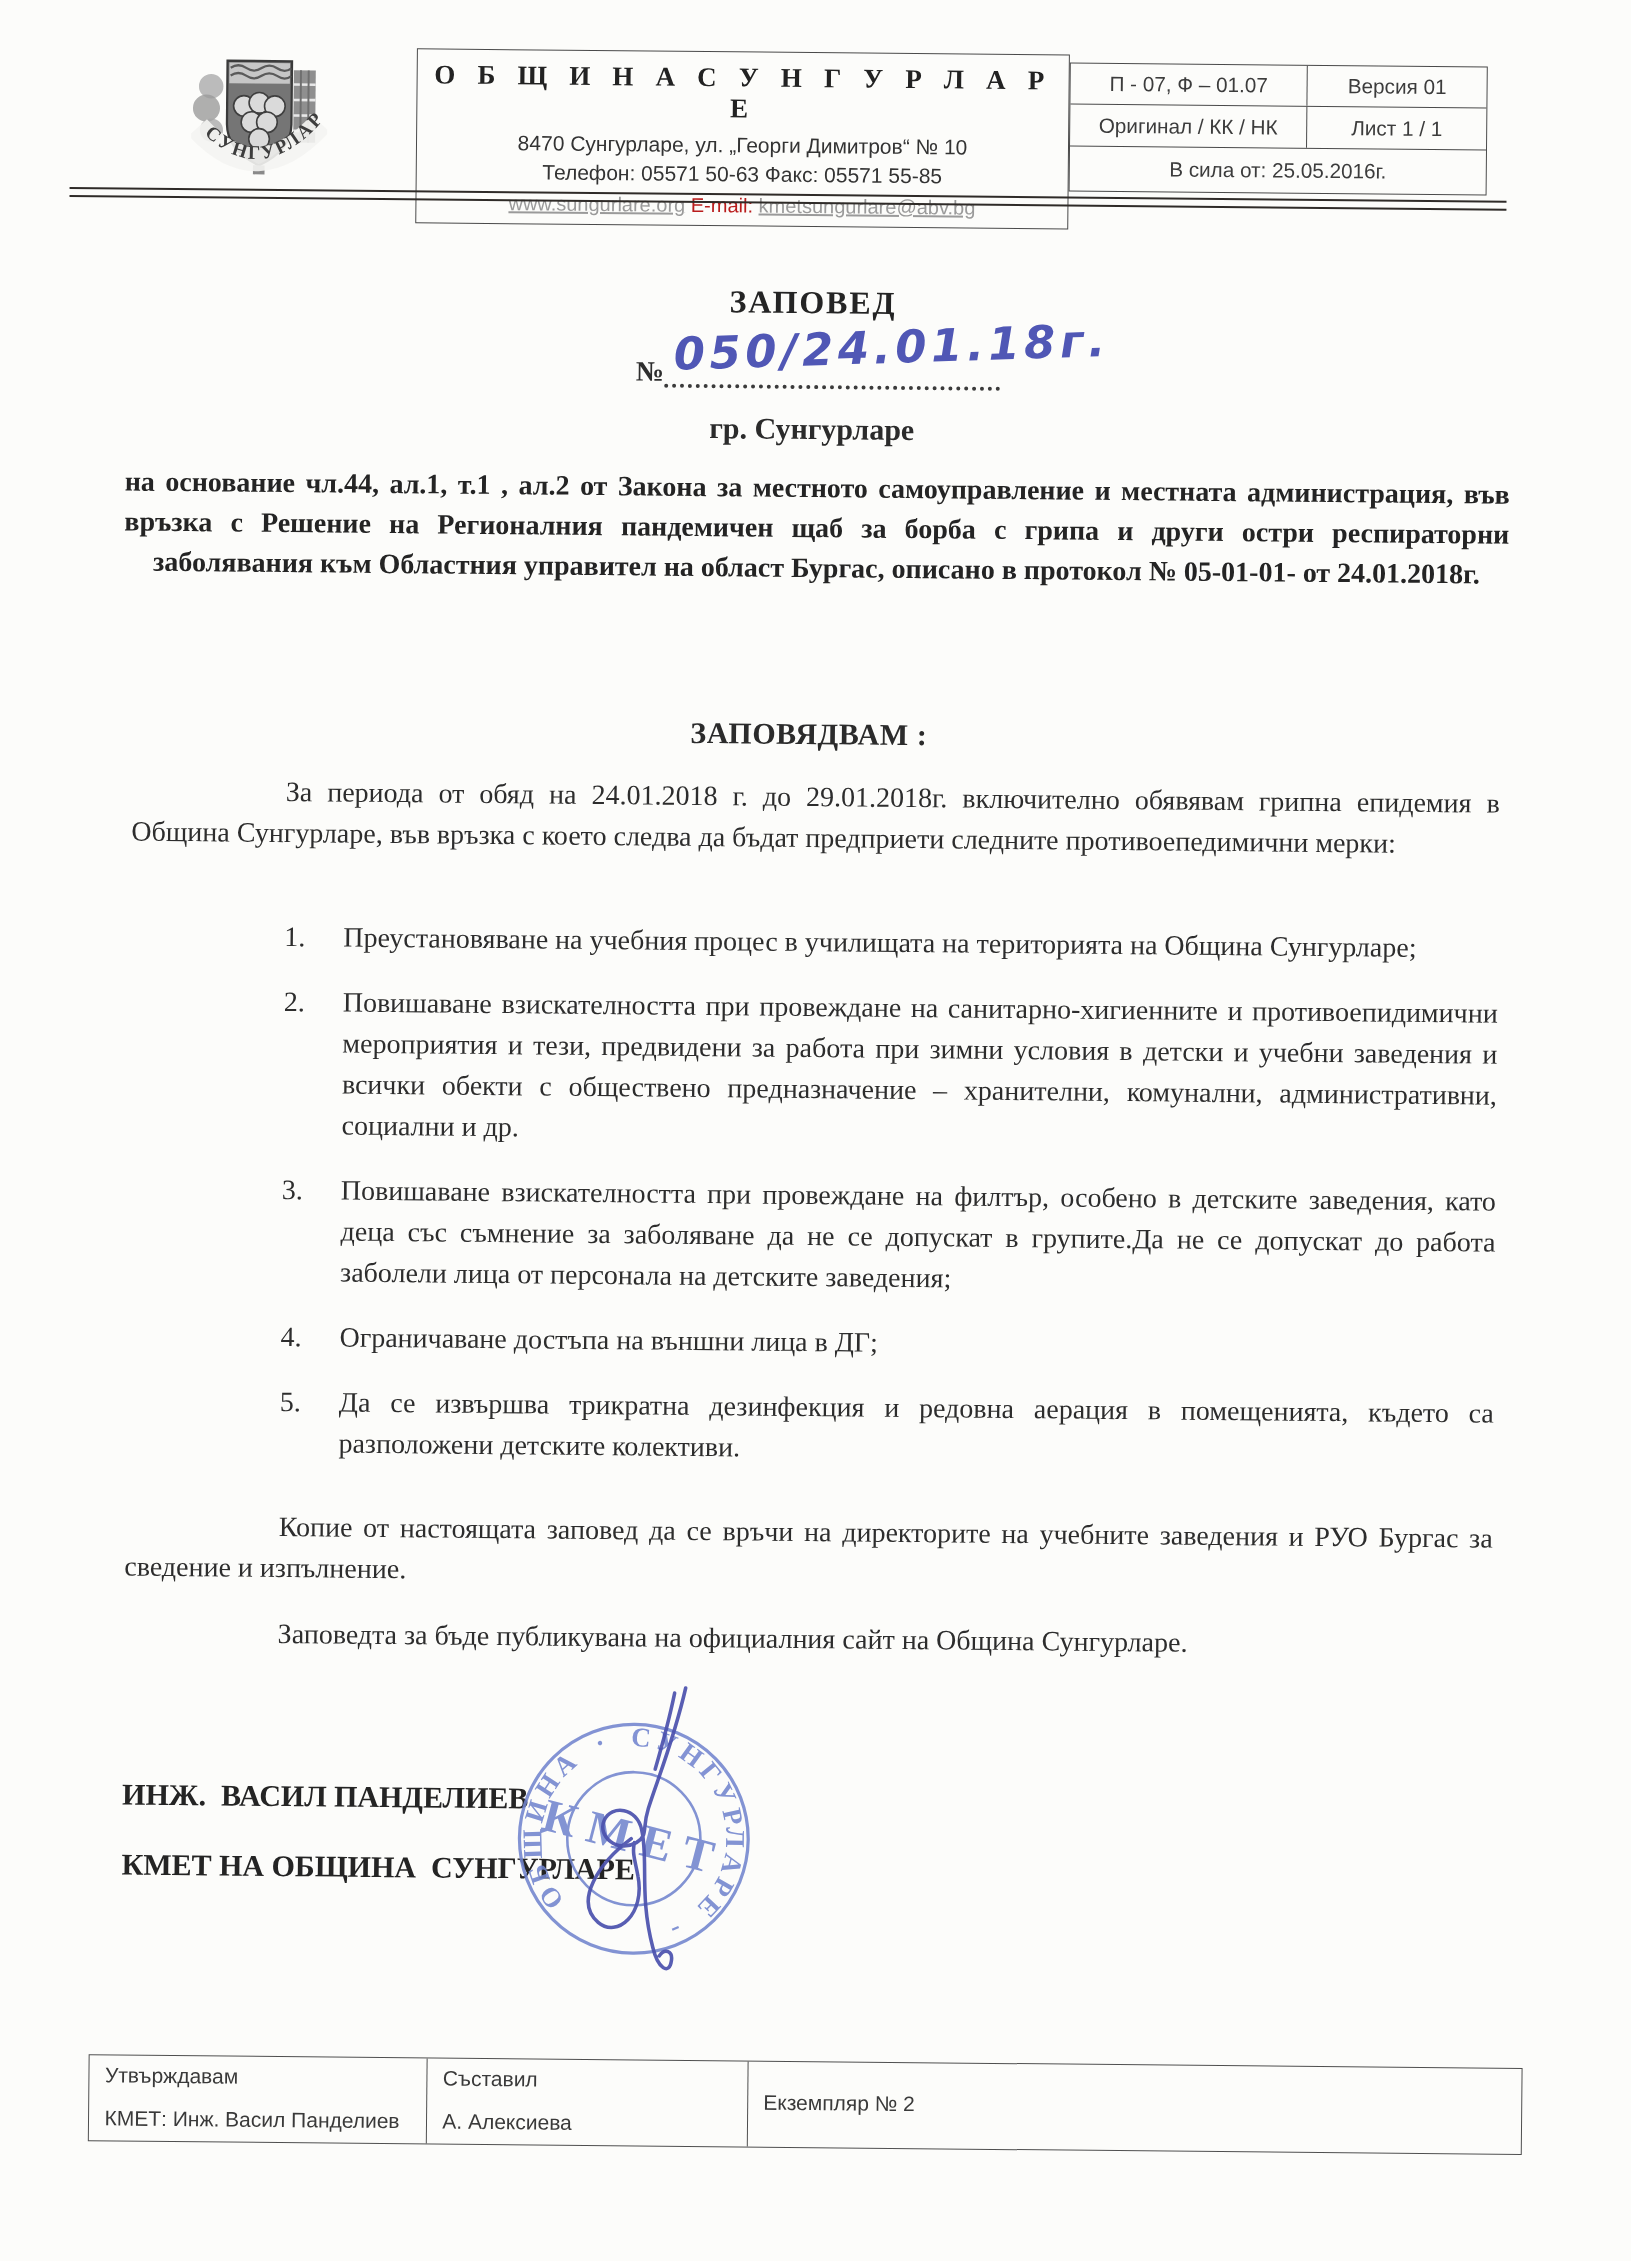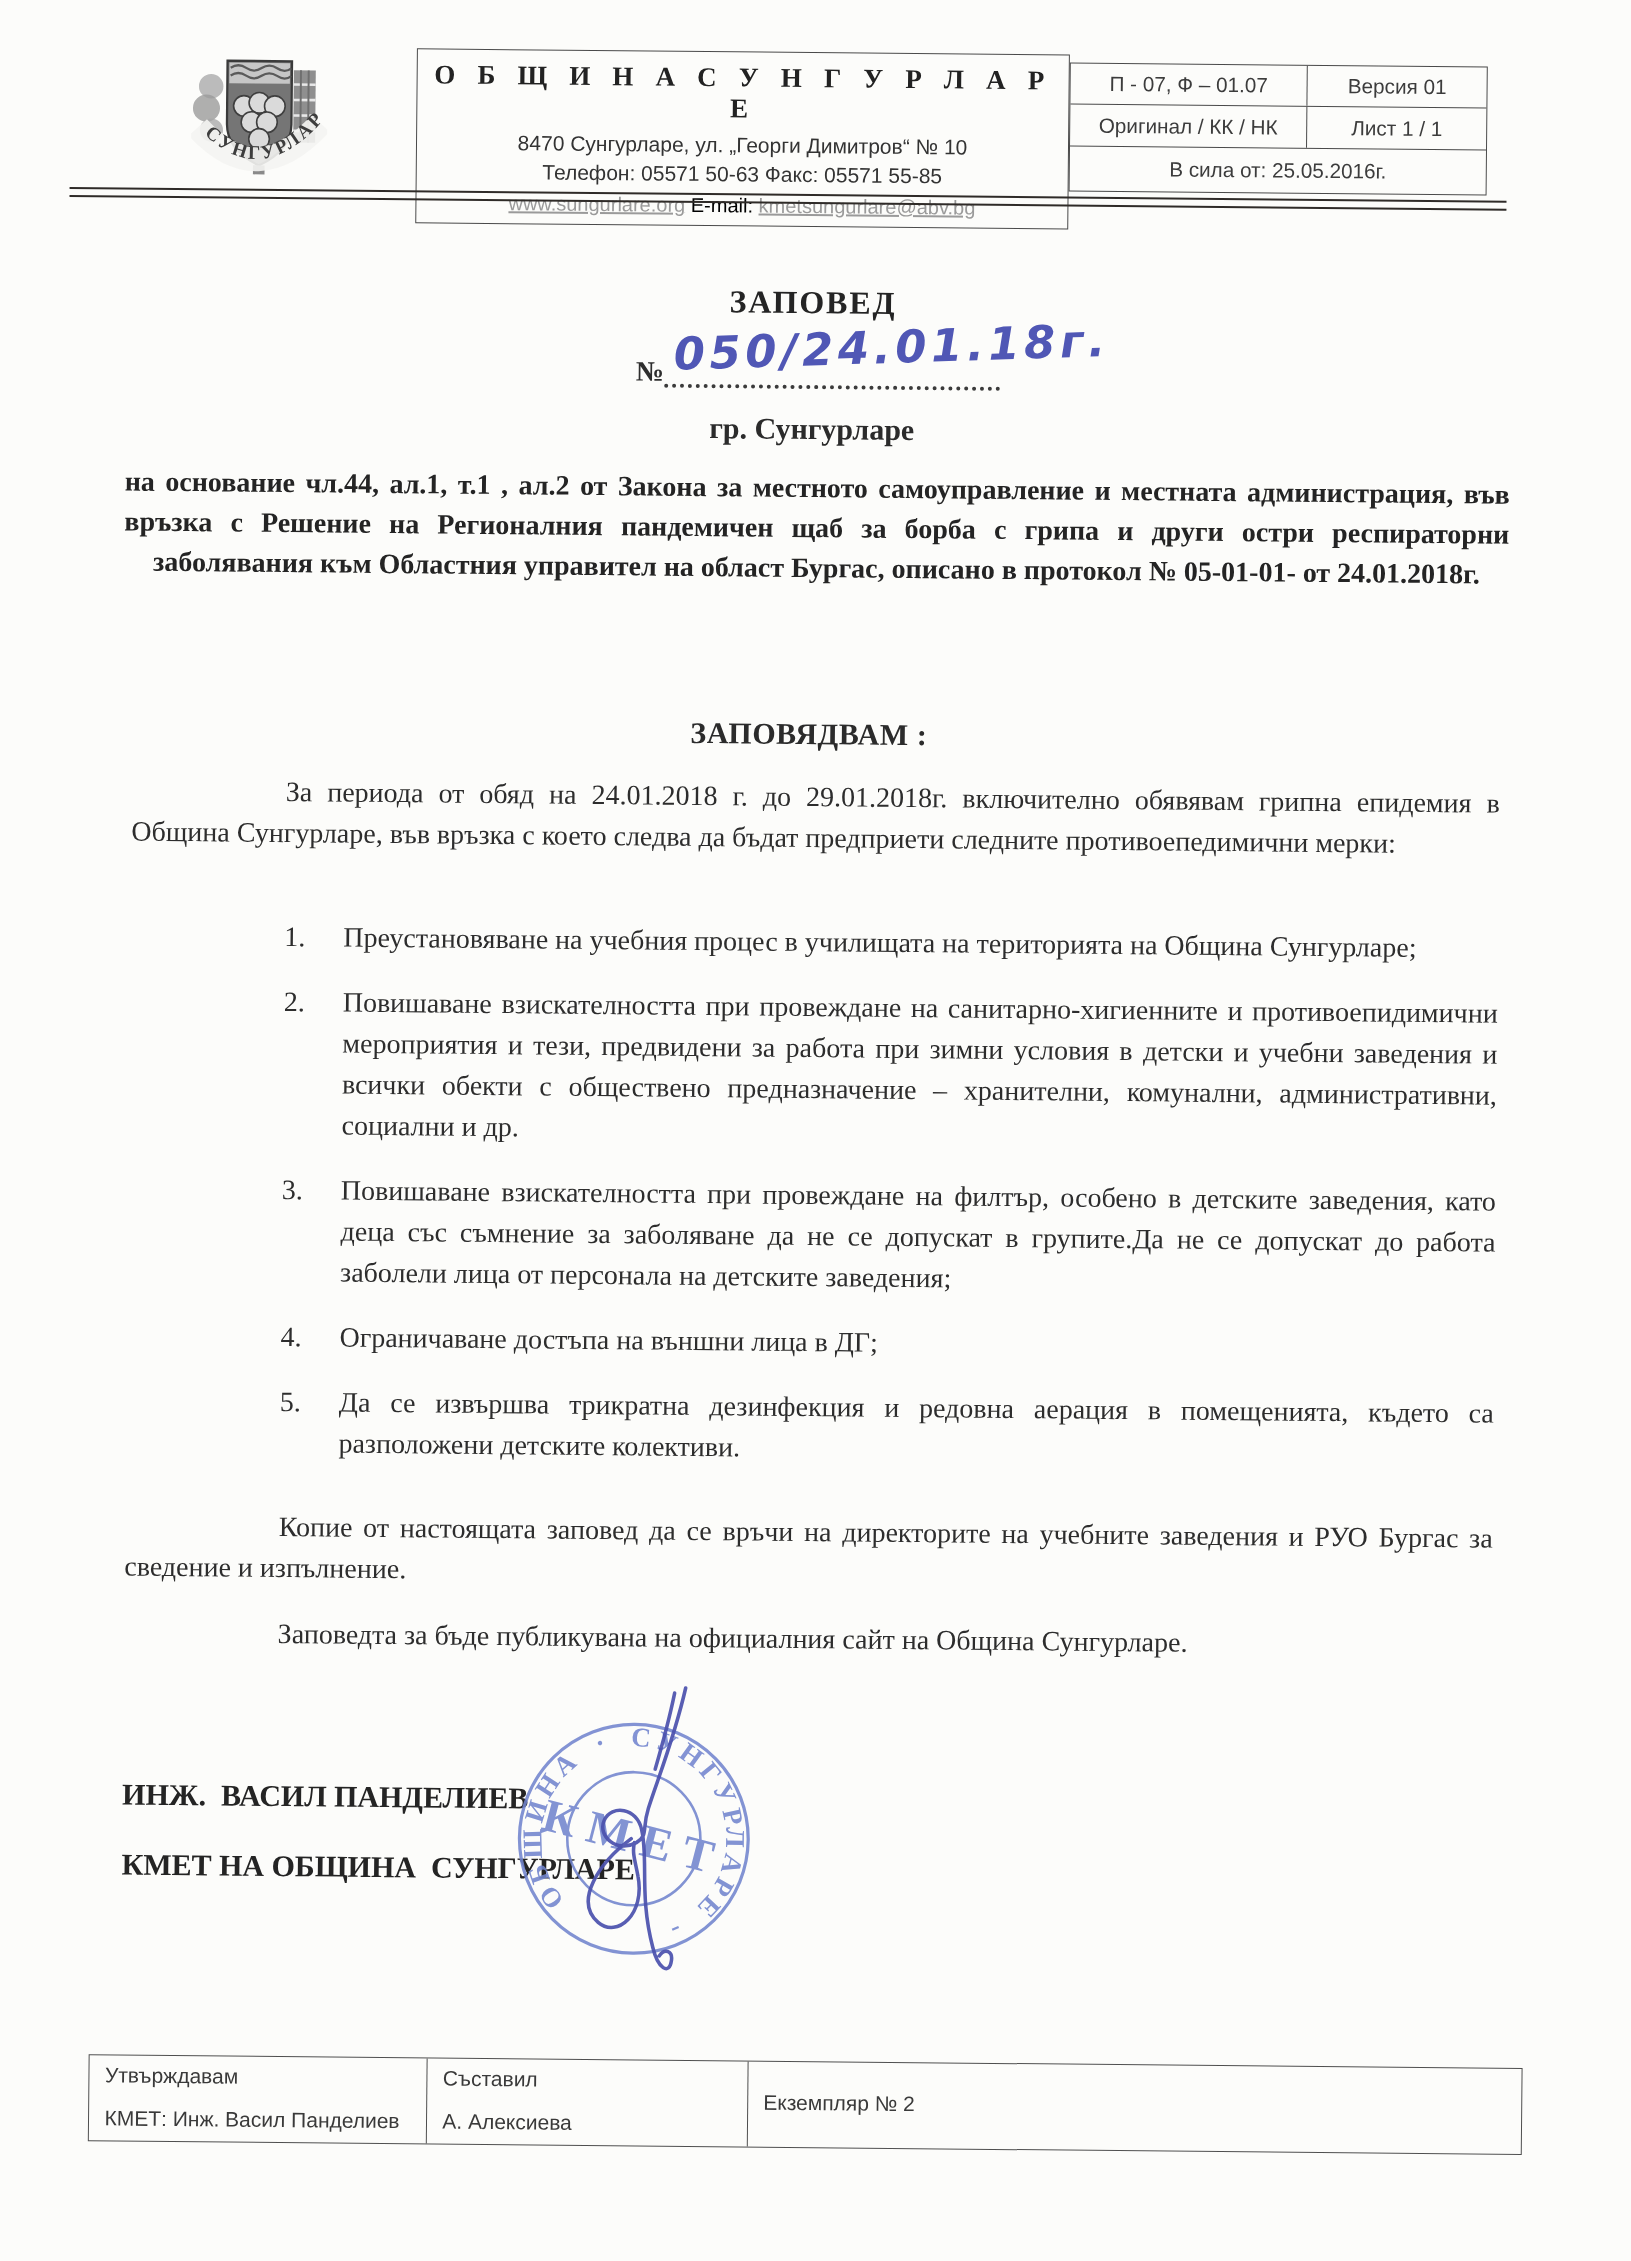--- a/index.html
+++ b/index.html
@@ -10,21 +10,21 @@
   
   .header{position:absolute;top:45px;left:192px;display:flex;align-items:flex-start;}
   .logo-wrap{width:136px;height:147px;}
   .info-box{margin-left:89px;width:653px;box-sizing:border-box;border:1.9px solid #4a4a4a;
             text-align:center;padding:10.3px 5.2px 7.7px;}
   .org-name{font-size:27px;font-weight:bold;letter-spacing:7.7px;color:#222;}
   .addr{font-family:"Liberation Sans",sans-serif;font-size:21px;margin-top:9px;color:#333;}
   .phone{font-family:"Liberation Sans",sans-serif;font-size:21px;margin-top:5.2px;color:#333;}
   .web{font-family:"Liberation Sans",sans-serif;font-size:20px;margin-top:7.7px;color:#7d7d7d;}
   .web .lnk{color:#9a9a9a;text-decoration:underline;}
-  .web .lbl{color:#000000;}
+  .web .lbl{color:#b91c1c;}
   .meta-box{margin-left:0;margin-top:7.7px;width:418px;box-sizing:border-box;border:1.9px solid #4a4a4a;
             font-family:"Liberation Sans",sans-serif;font-size:20.7px;color:#3c3c3c;}
   .meta-row{display:flex;border-bottom:1.3px solid #4a4a4a;}
   .meta-c1{width:57%;box-sizing:border-box;border-right:1.3px solid #4a4a4a;text-align:center;padding:8.4px 0;}
   .meta-c2{width:43%;text-align:center;padding:8.4px 0;}
   .meta-full{text-align:center;padding:9.7px 0;}
   .rule{position:absolute;top:187px;left:71px;width:1437px;height:5.8px;
         border-top:2.6px solid #2f2b28;border-bottom:2.6px solid #2f2b28;}
 
   

